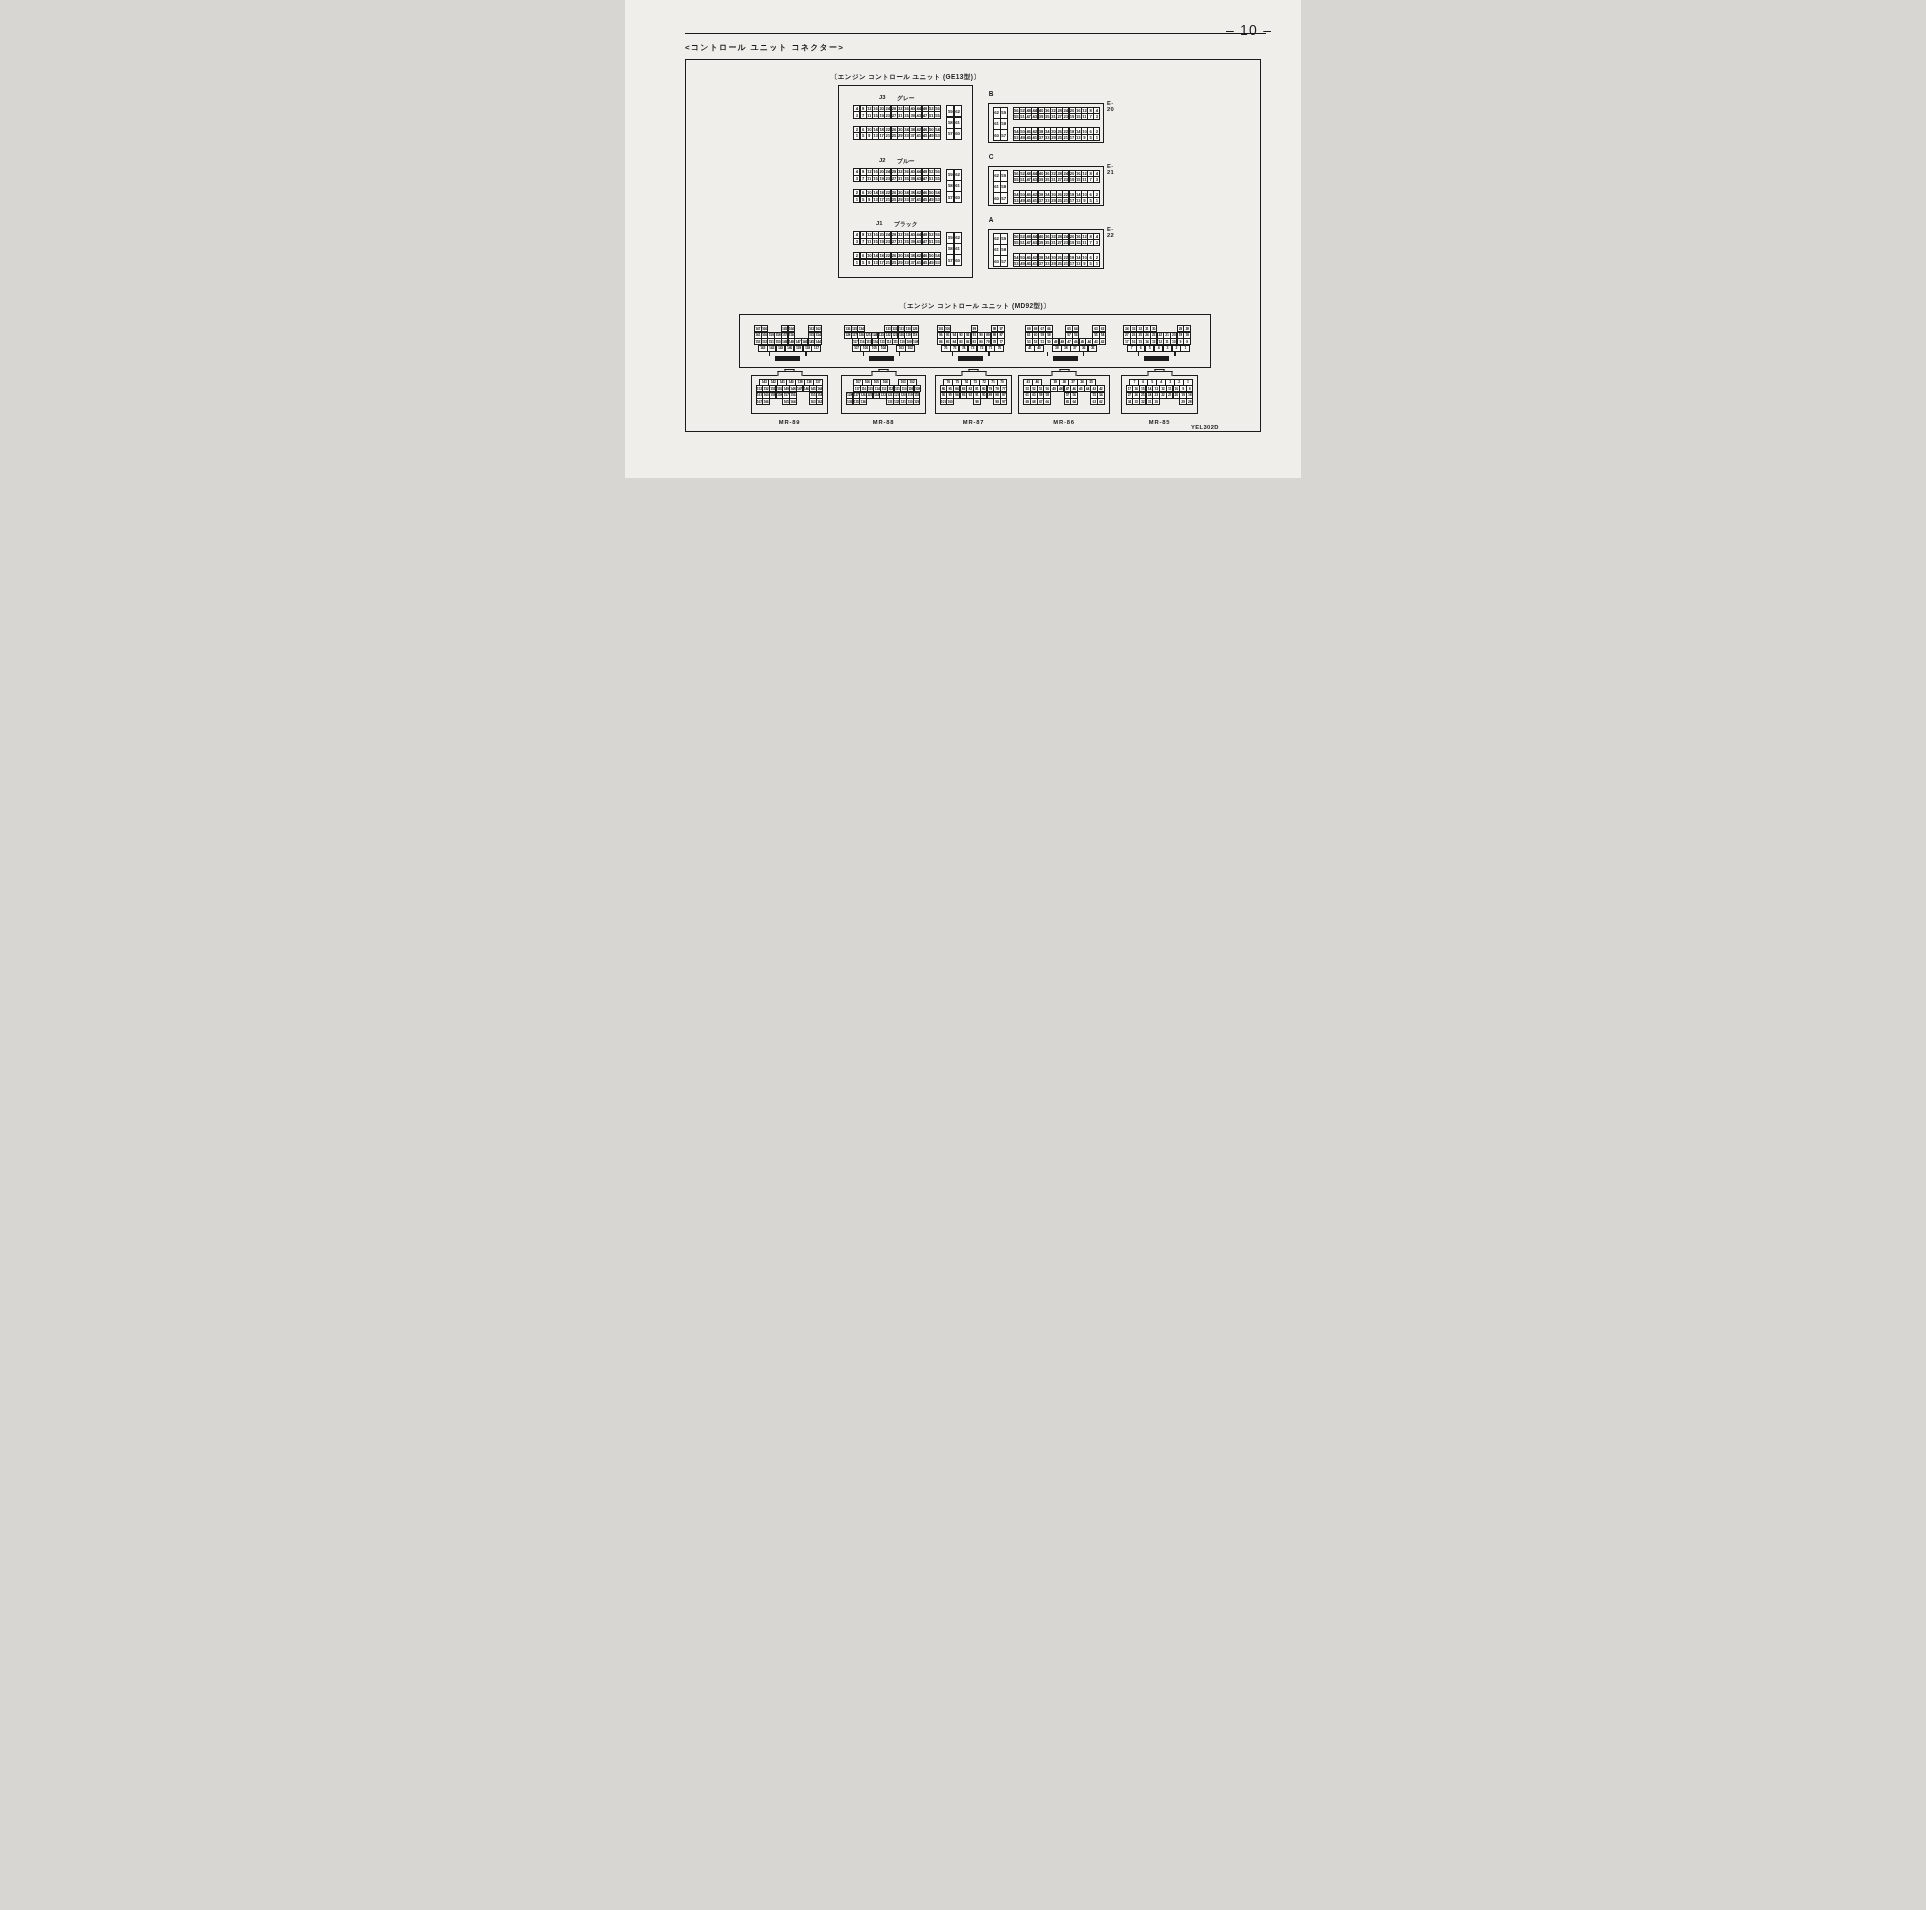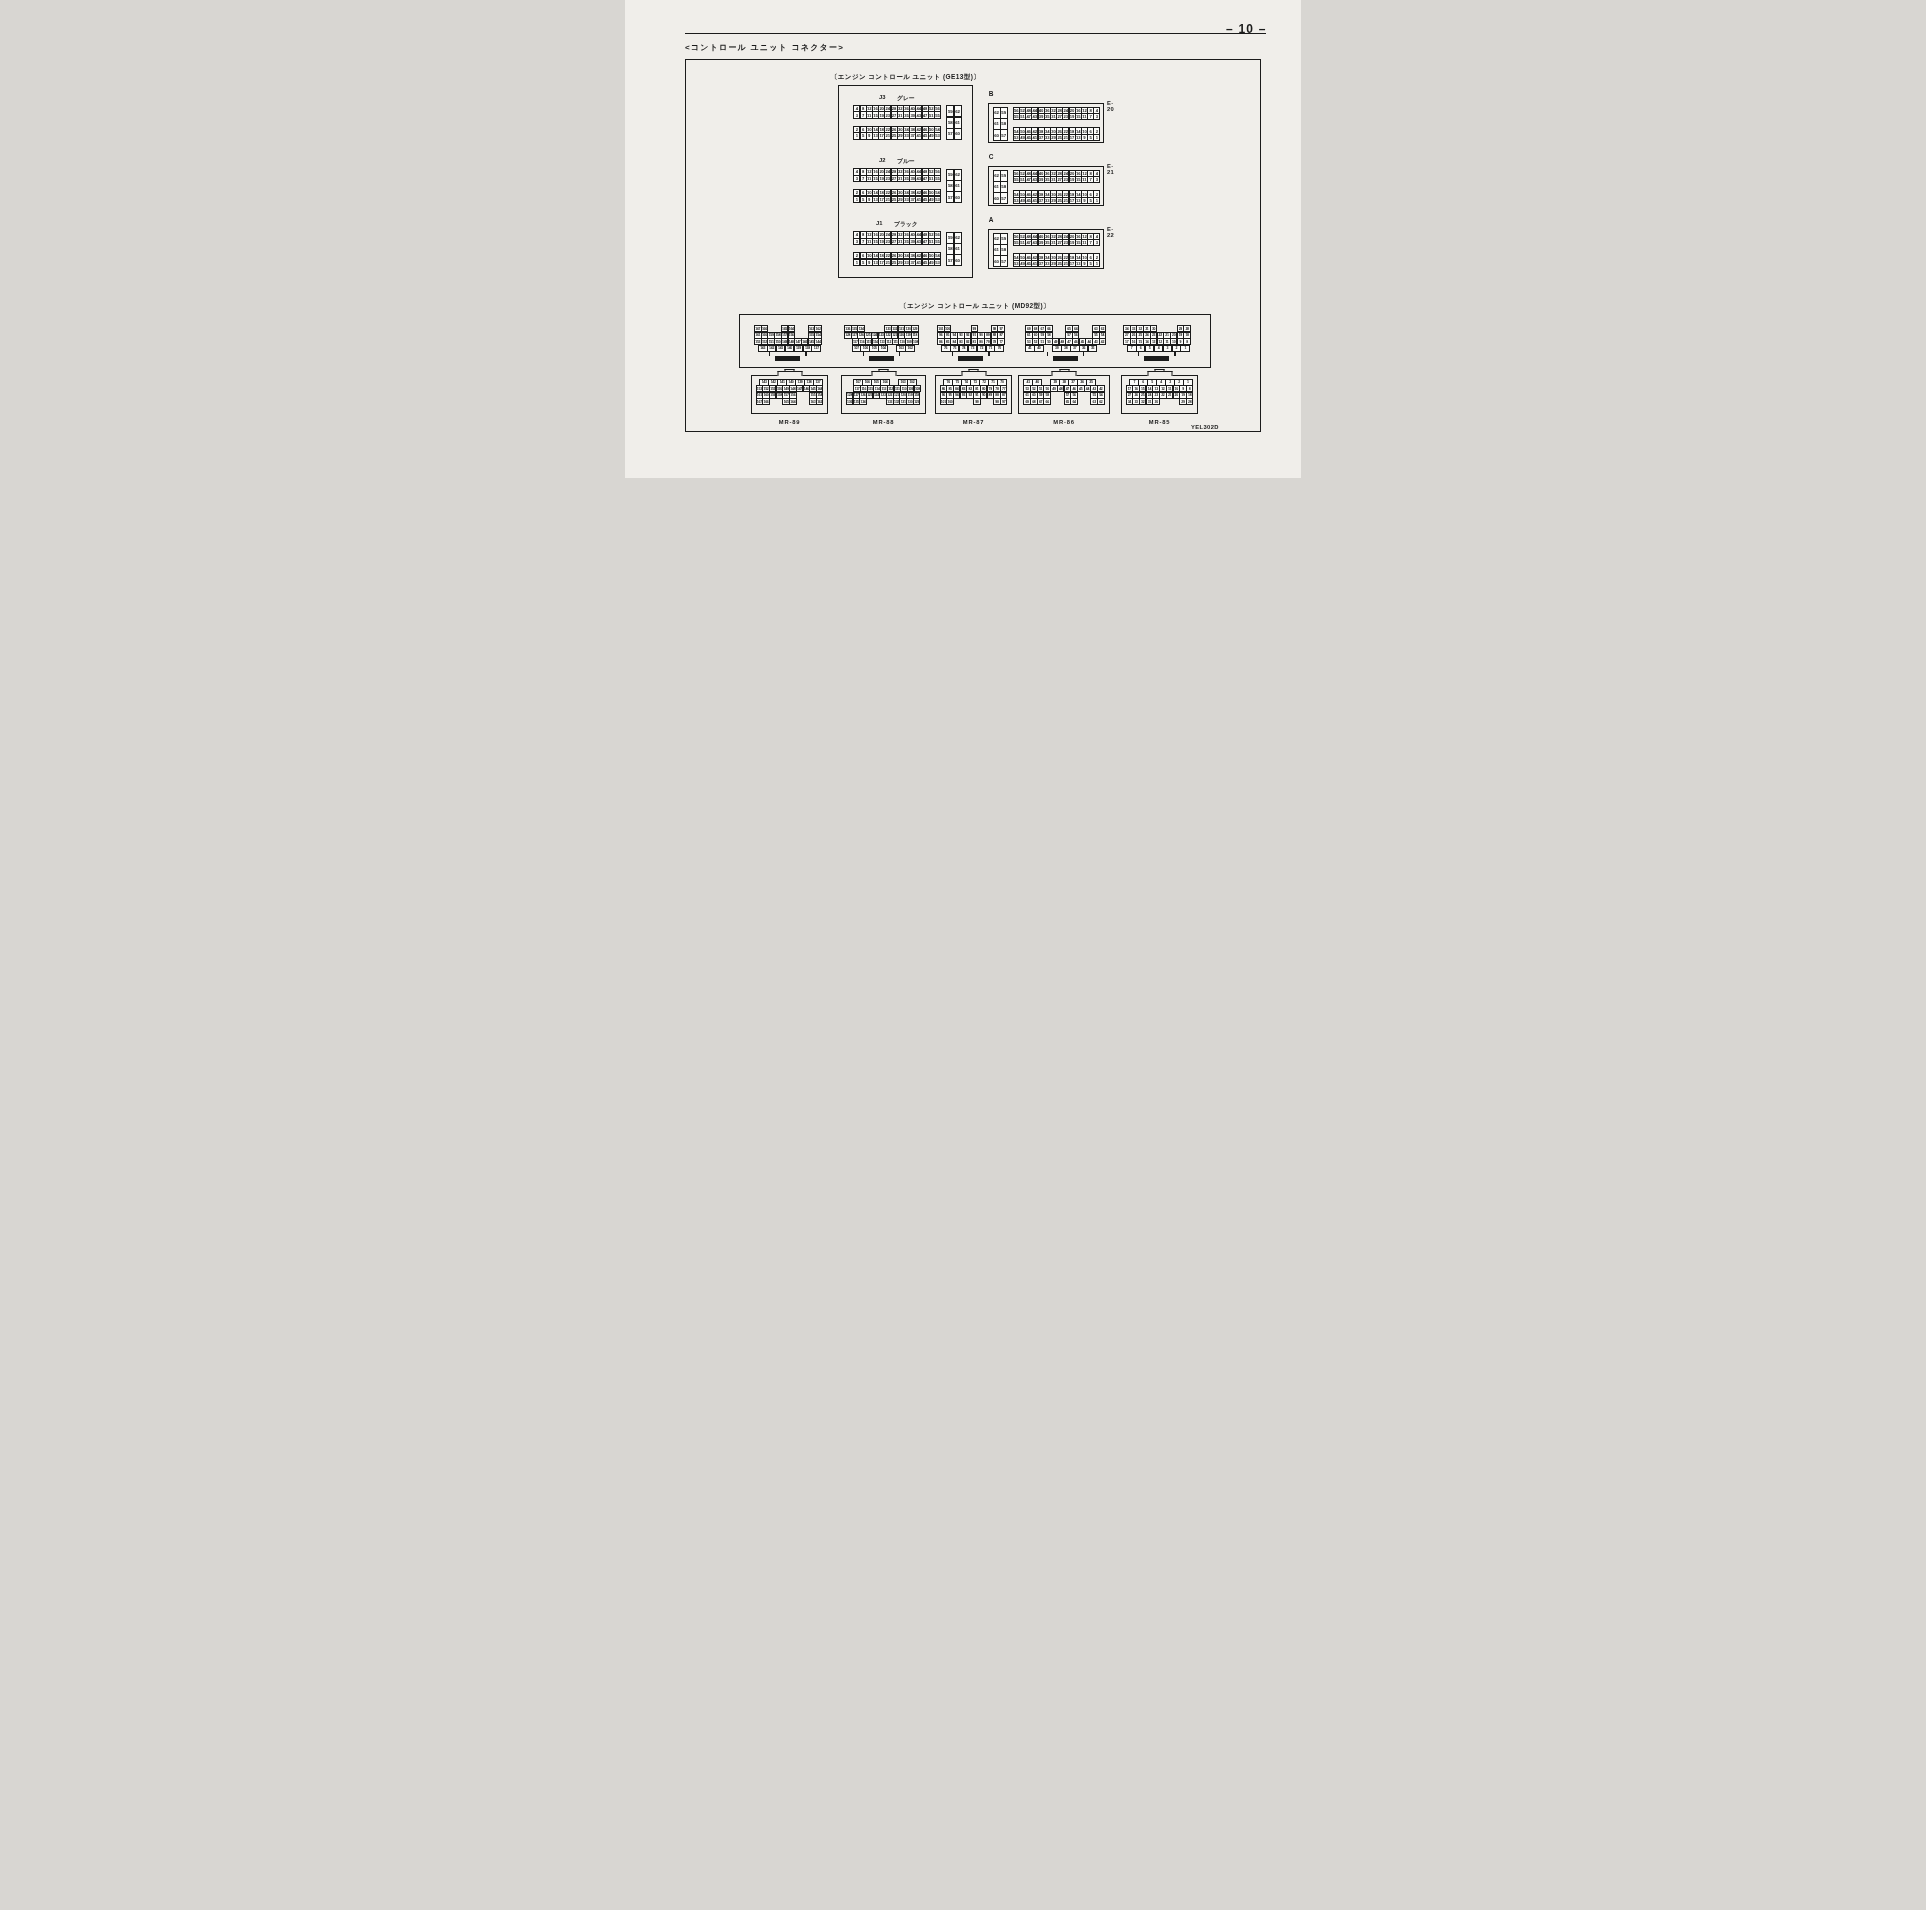--- a/index.html
+++ b/index.html
@@ -6,21 +6,21 @@
     --ink:#1b1b1b;
     --paper:#f0eeea;
   }
   html,body{margin:0;padding:0;background:#d8d6d2;}
   .sheet{
     position:relative;width:676px;height:478px;margin:0 auto;
     background:var(--paper);
     font-family:"Liberation Sans", sans-serif;color:var(--ink);
     overflow:hidden;
   }
-  .pagenum{position:absolute;left:601px;top:21.6px;font-size:12px;font-weight:bold;letter-spacing:1.2px;}
+  .pagenum{position:absolute;left:601px;top:21.6px;font-size:14px;font-weight:normal;letter-spacing:1.2px;}
   .toprule{position:absolute;left:60px;top:33px;width:581px;border-top:1.2px solid var(--ink);}
   .title{position:absolute;left:60px;top:42px;font-size:8px;font-weight:bold;letter-spacing:1.2px;}
   .figure{position:absolute;left:60px;top:59px;width:576px;height:373px;border:1.2px solid var(--ink);box-sizing:border-box;}
 
   .seclabel{position:absolute;text-align:center;font-size:6.5px;font-weight:bold;letter-spacing:0.4px;}
   .ge13-label{left:131px;top:12.7px;width:177px;}
   .md92-label{left:53px;top:242px;width:472px;}
 
   .ge13-box{position:absolute;left:152px;top:25px;width:135px;height:193px;border:1px solid var(--ink);box-sizing:border-box;}
 

